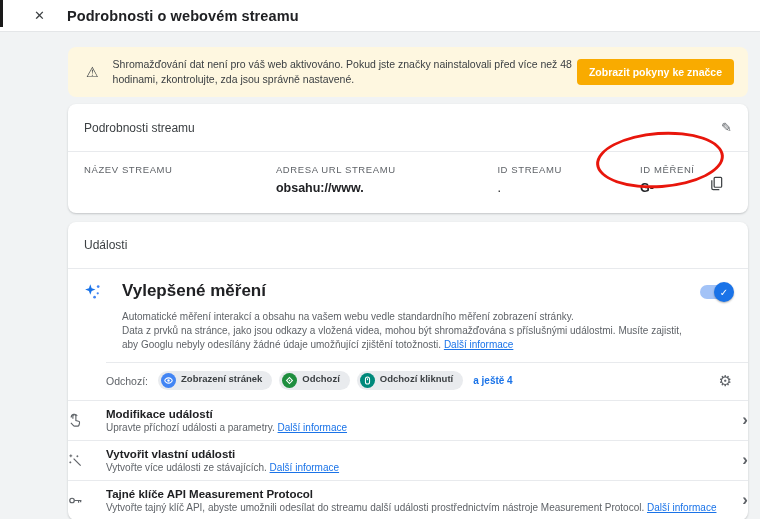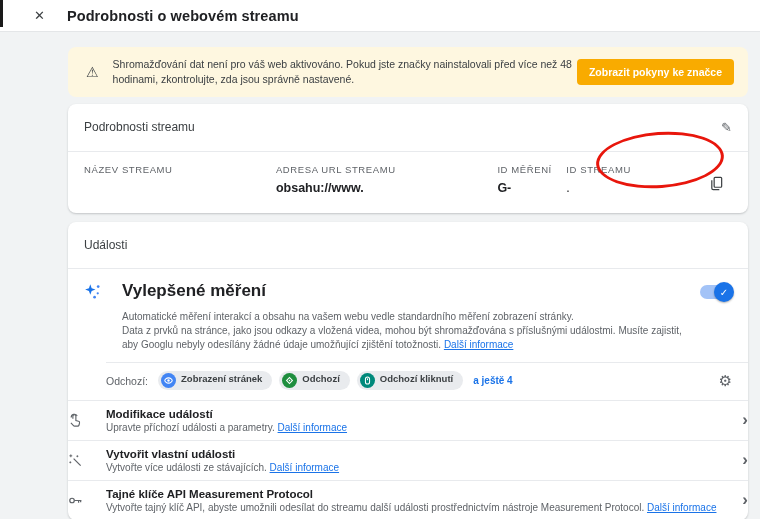--- a/index.html
+++ b/index.html
@@ -19,21 +19,21 @@
             padding:10px 14px; margin-bottom:7px; }
   .warn-ic { font-size:14px; color:#3c4043; margin:0 14px 0 4px; }
   .banner-text { font-size:10.5px; line-height:15px; color:#3c4043; width:500px; }
   .banner-btn { margin-left:auto; background:#f9ab00; color:#fff; border:none; border-radius:4px;
                 font-size:10.5px; font-weight:bold; padding:7px 12px; cursor:pointer;
                 font-family:"Liberation Sans",sans-serif; white-space:nowrap; }
 
   
   .card { background:#fff; border-radius:8px; box-shadow:0 1px 2px rgba(60,64,67,.25);
           margin-bottom:9px; position:relative; }
-  .card-head { display:flex; padding:16px 16px; font-size:12px;
+  .card-head { display:flex; align-items:center; padding:16px 16px; font-size:12px;
                color:#3c4043; border-bottom:1px solid #e8eaed; min-height:29px; }
   .edit-ic { margin-left:auto; color:#5f6368; font-size:13px; cursor:pointer; }
 
   
   .fields { display:flex; padding:12px 24px 18px 16px; align-items:flex-start; }
   .field { width:190px; }
   .field .lab { font-size:9.5px; letter-spacing:.6px; color:#5f6368; margin-bottom:6px; }
   .field .val { font-size:12.5px; font-weight:bold; color:#202124; }
   .copy-ic { margin-left:auto; margin-top:12px; cursor:pointer; }
   .annot { position:absolute; left:528px; top:28px; width:128px; height:56px;
@@ -97,27 +97,27 @@
     </div>
     <div class="fields">
       <div class="field" style="width:195px">
         <div class="lab">NÁZEV STREAMU</div>
         <div class="val"></div>
       </div>
       <div class="field" style="width:225px">
         <div class="lab">ADRESA URL STREAMU</div>
         <div class="val">obsahu://www.</div>
       </div>
+      <div class="field" style="width:145px">
+        <div class="lab">ID STREAMU</div>
+        <div class="val" style="font-weight:normal">.</div>
+      </div>
       <div class="field" style="width:70px">
         <div class="lab">ID MĚŘENÍ</div>
         <div class="val">G-</div>
-      </div>
-      <div class="field" style="width:145px">
-        <div class="lab">ID STREAMU</div>
-        <div class="val" style="font-weight:normal">.</div>
       </div>
       <span class="copy-ic">
         <svg width="15" height="15" viewBox="0 0 16 16" fill="none" stroke="#3c4043" stroke-width="1.3">
           <rect x="5.5" y="1.5" width="8" height="10.5" rx="1"></rect>
           <path d="M3 4.5 V13 a1.5 1.5 0 0 0 1.5 1.5 H11"></path>
         </svg>
       </span>
     </div>
     <div class="annot"></div>
   </div>

